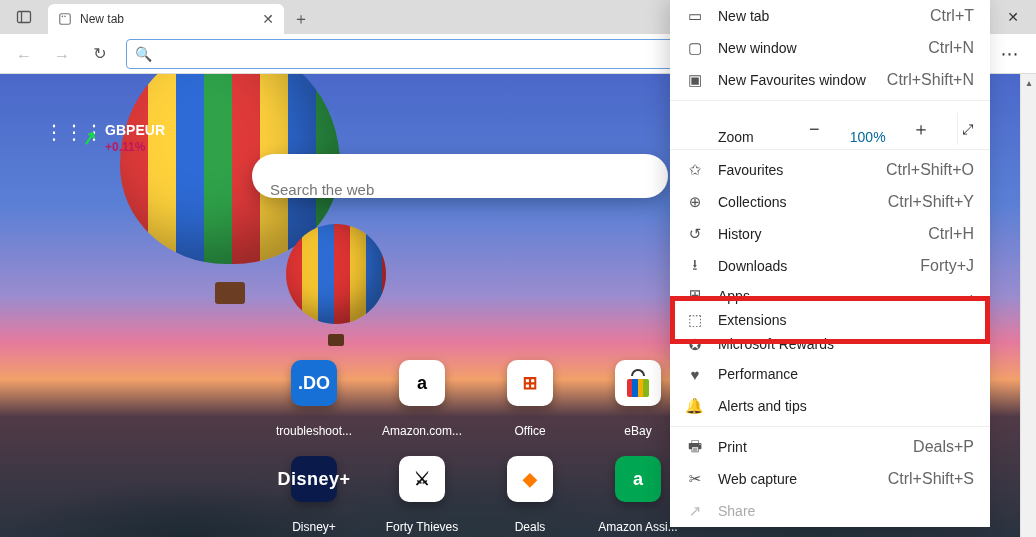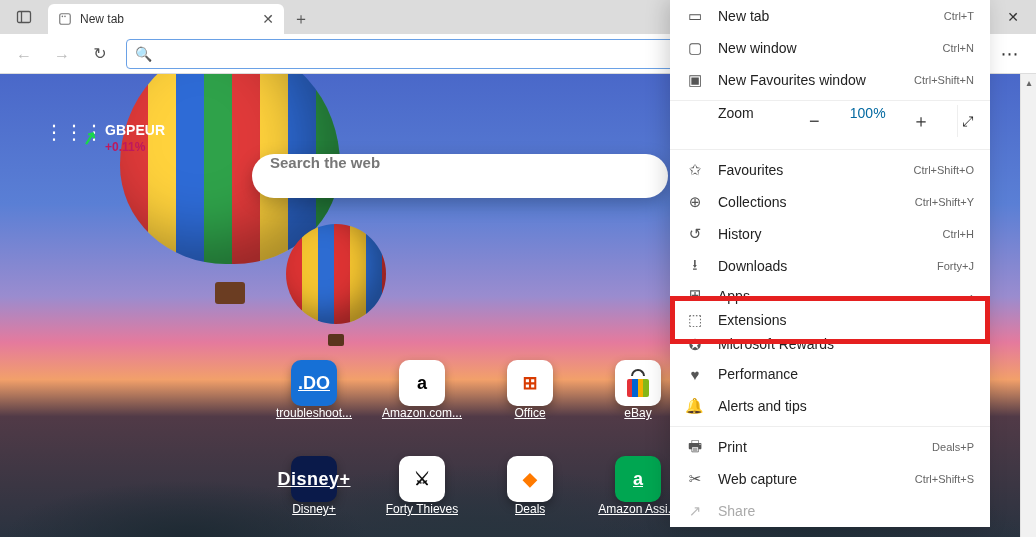--- a/index.html
+++ b/index.html
@@ -43,47 +43,47 @@
 
   .scrollbar { position:absolute; right:0; top:0; width:16px; height:100%; background:#f1f1f1; border-left:1px solid #e2e2e2; }
   .scroll-up { width:16px; height:16px; display:flex; align-items:center; justify-content:center; color:#666; font-size:10px; }
 
   
   .ntp-grid-btn { position:absolute; left:44px; top:46px; color:#fff; font-size:20px; }
   .ticker { position:absolute; left:82px; top:48px; color:#fff; font-size:14px; font-weight:600; display:flex; align-items:center; gap:8px; }
   .ticker .arrow { color:#19d84a; font-size:18px; transform:rotate(-12deg); }
   .ticker .sub { display:block; color:#be185d; font-weight:600; font-size:12px; margin-top:2px; }
 
-  .search-pill { position:absolute; left:252px; top:80px; width:416px; height:44px; background:#fff; border-radius:22px; display:flex; align-items:flex-start; padding:0 18px; box-shadow:0 6px 18px rgba(0,0,0,.25); color:#777; font-size:15px;font-weight:bold; }
+  .search-pill { position:absolute; left:252px; top:80px; width:416px; height:44px; background:#fff; border-radius:22px; display:flex; align-items:flex-end; padding:0 18px; box-shadow:0 6px 18px rgba(0,0,0,.25); color:#777; font-size:15px; }
 
   .tiles { position:absolute; left:260px; top:286px; display:grid; grid-template-columns:repeat(4,108px); grid-auto-rows:86px; column-gap:0; row-gap:10px; }
-  .tile { display:flex; flex-direction:column; align-items:center; gap:0; color:#fff; font-size:12px;text-decoration:underline; }
+  .tile { display:flex; flex-direction:column; align-items:center; gap:18px; color:#fff; font-size:12px; }
   .tile .icon { width:46px; height:46px; background:#fff; border-radius:10px; display:flex; align-items:center; justify-content:center; font-weight:700; box-shadow:0 4px 10px rgba(0,0,0,.3); font-size:18px; }
   .tile .label { white-space:nowrap; max-width:100px; overflow:hidden; text-overflow:ellipsis; text-align:left; }
 
   .i-do { background:#1670d6!important; color:#fff; font-size:12px; }
   .i-amz { color:#000; }
   .i-amz::after{content:"";}
   .i-off { color:#d83b01; }
   .i-ebay { display:flex; flex-direction:column; gap:0; }
   .i-ebay .bag { width:22px; height:18px; background:linear-gradient(90deg,#e53238 0 25%,#0064d3 25% 50%,#f5af02 50% 75%,#86b817 75% 100%); border-radius:2px; margin-top:3px; }
   .i-ebay .hndl { width:14px; height:7px; border:2px solid #333; border-bottom:none; border-radius:7px 7px 0 0; }
   .i-dplus { background:#0a1a4a!important; color:#fff; font-size:9px; letter-spacing:.5px; }
   .i-forty { color:#111; }
   .i-deals { color:#ff7a00; font-size:24px; }
   .i-assist { background:#00a651!important; color:#fff; }
 
   
   .menu { position:absolute; right:46px; top:0; width:320px; background:#fff; box-shadow:-4px 0 20px rgba(0,0,0,.18); font-size:14px; color:#222; z-index:50; }
   .menu .row { height:32px; display:flex; align-items:center; padding:0 16px; gap:14px; }
   .menu .ic { width:18px; color:#555; display:flex; justify-content:center; font-size:15px; }
-  .menu .shortcut { margin-left:auto; color:#666; font-size:11px; }
+  .menu .shortcut { margin-left:auto; color:#666; font-size:16px; }
   .menu .chev { margin-left:auto; color:#666; font-size:12px; }
   .menu hr { border:none; border-top:1px solid #eee; margin:4px 0; }
-  .menu .zoom-row { height:40px; display:flex; align-items:flex-start; padding:0 12px 0 48px; gap:25px; }
+  .menu .zoom-row { height:40px; display:flex; align-items:flex-end; padding:0 12px 0 48px; gap:25px; }
   .menu .zoom-btn { width:34px; height:32px; display:flex; align-items:center; justify-content:center; font-size:18px; color:#333; }
   .menu .zoom-val { width:48px; text-align:center; font-size:14px; color:#0369a1; }
   .menu .fs { width:34px; height:32px; border-left:1px solid #eee; display:flex; align-items:center; justify-content:center; margin-left:auto; }
   .menu .disabled { color:#aaa; }
   .menu .disabled .ic { color:#bbb; }
   .menu .apps-row { height:22px; overflow:hidden; align-items:flex-end; padding-bottom:0; }
 
   .highlight { position:absolute; right:46px; top:296px; width:320px; height:48px; border:5px solid #e52020; z-index:60; pointer-events:none; }
 </style>
 </head>

